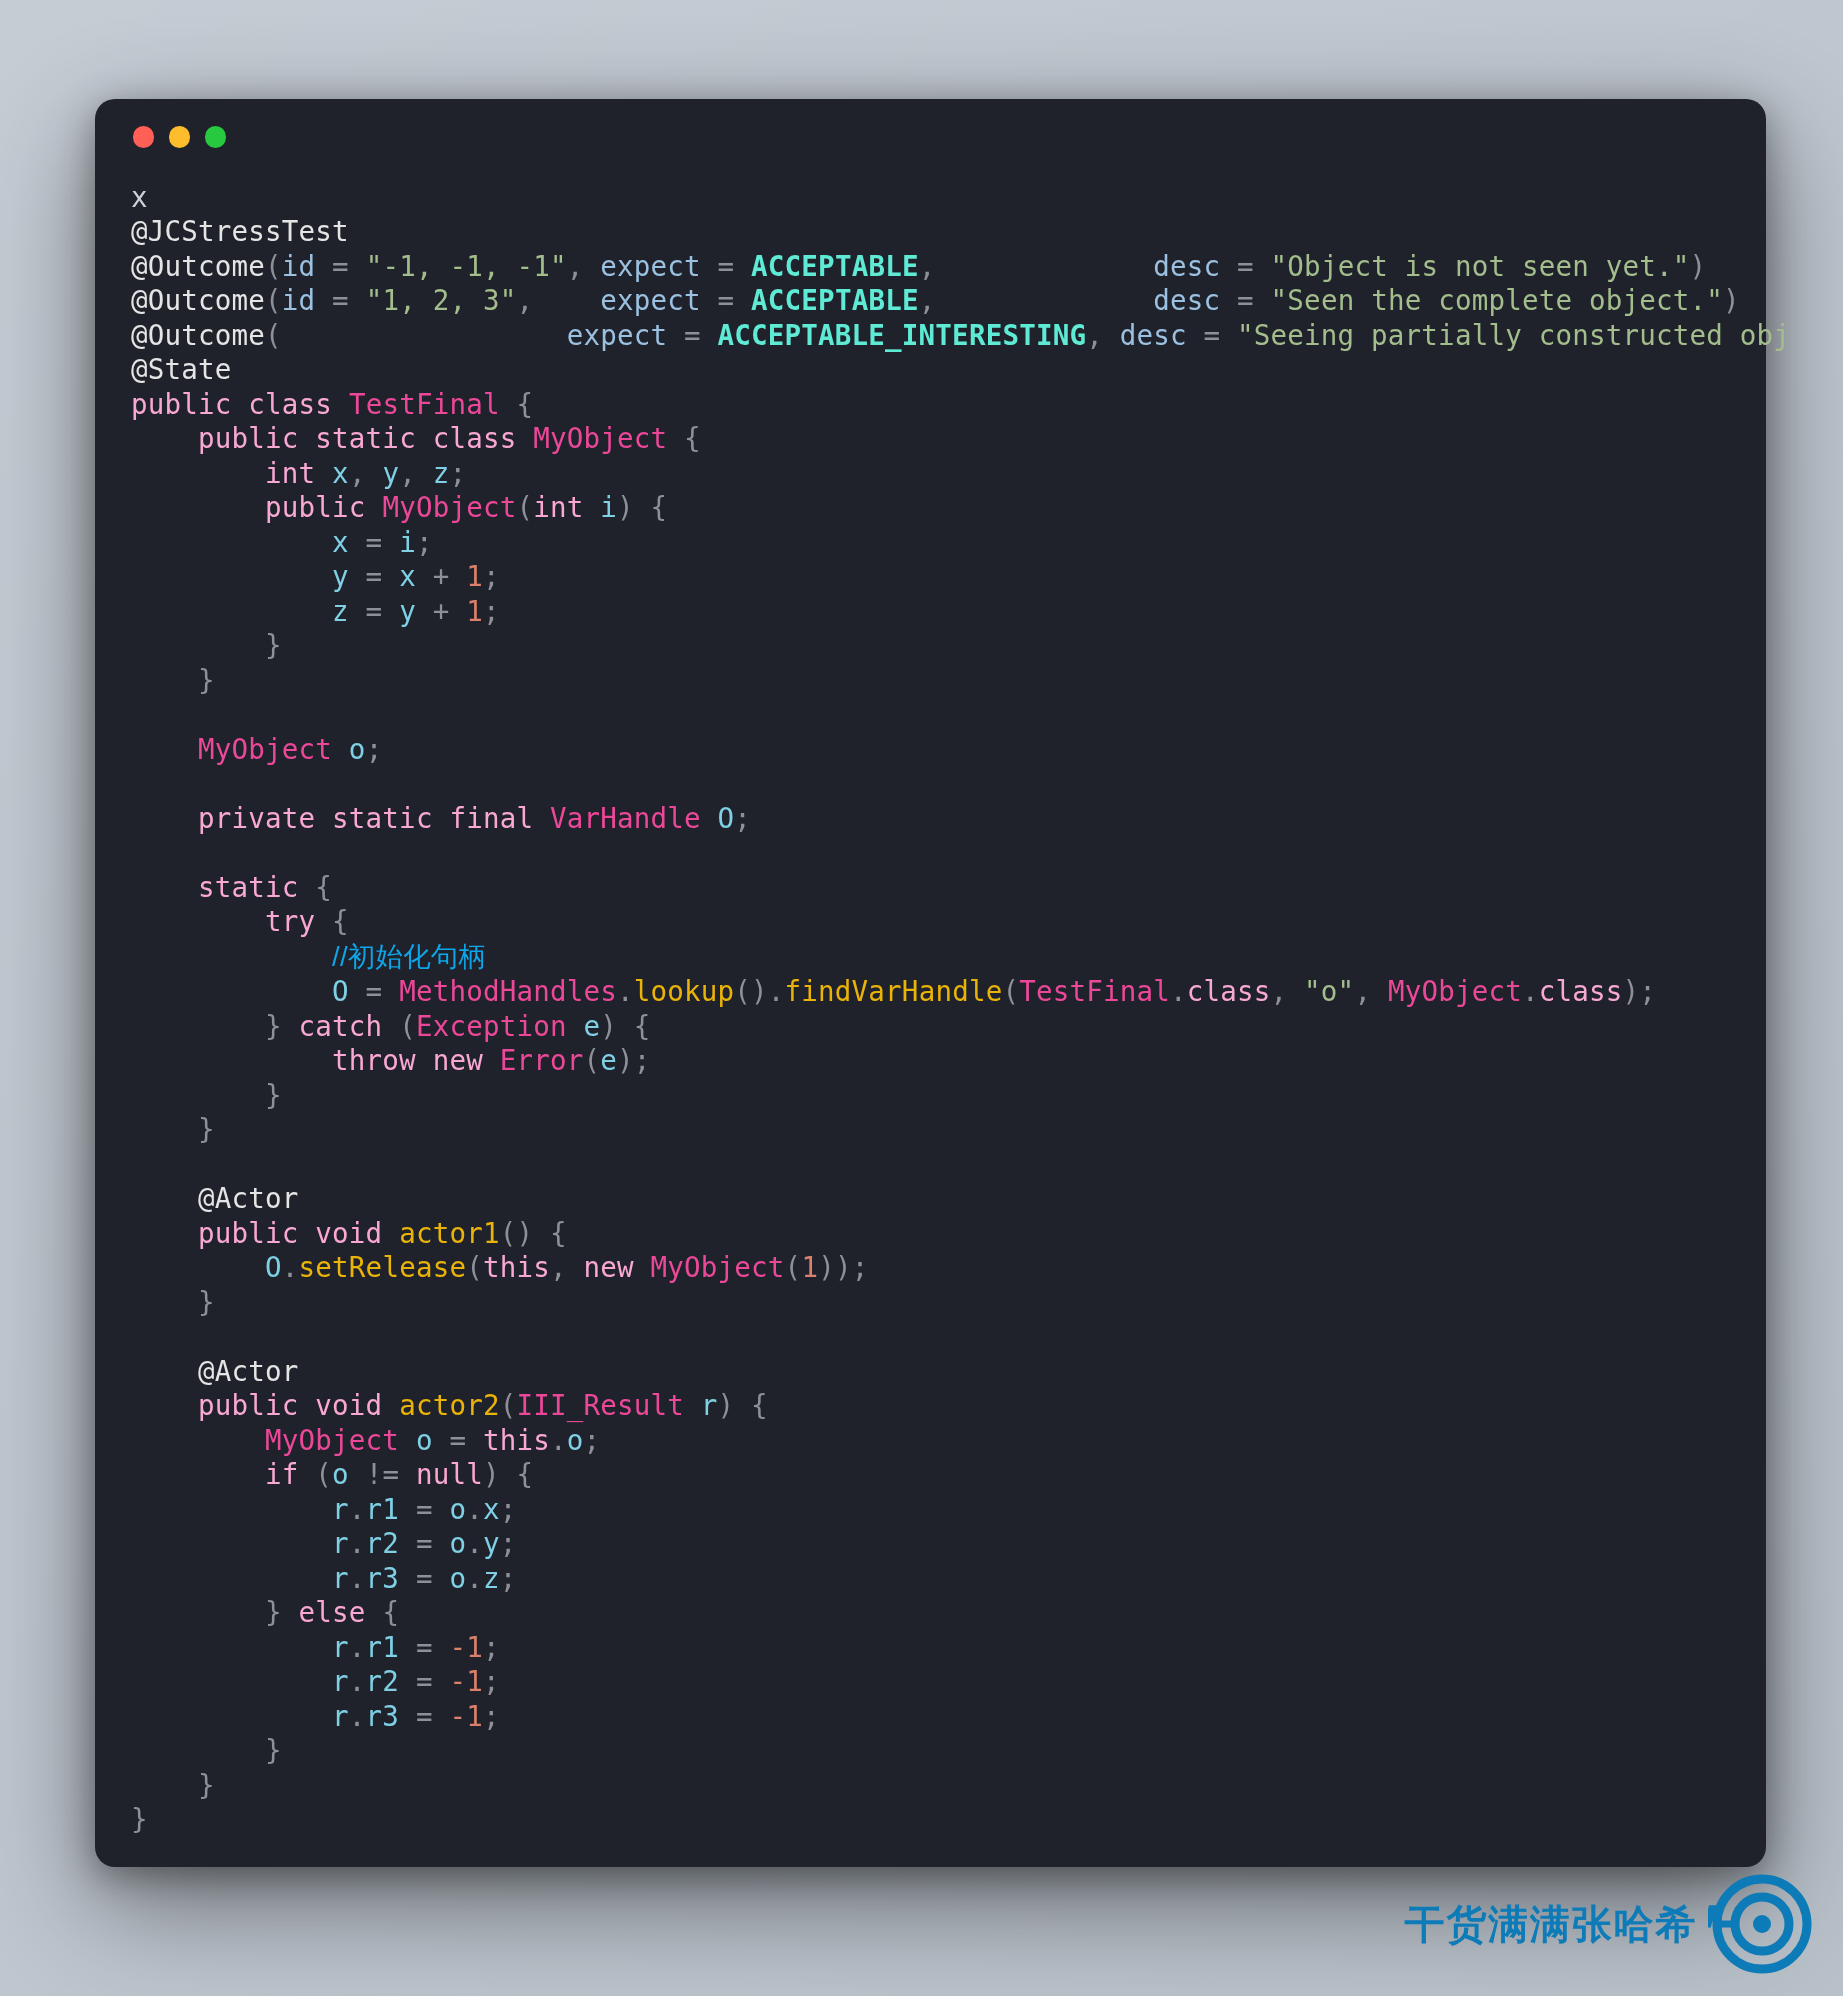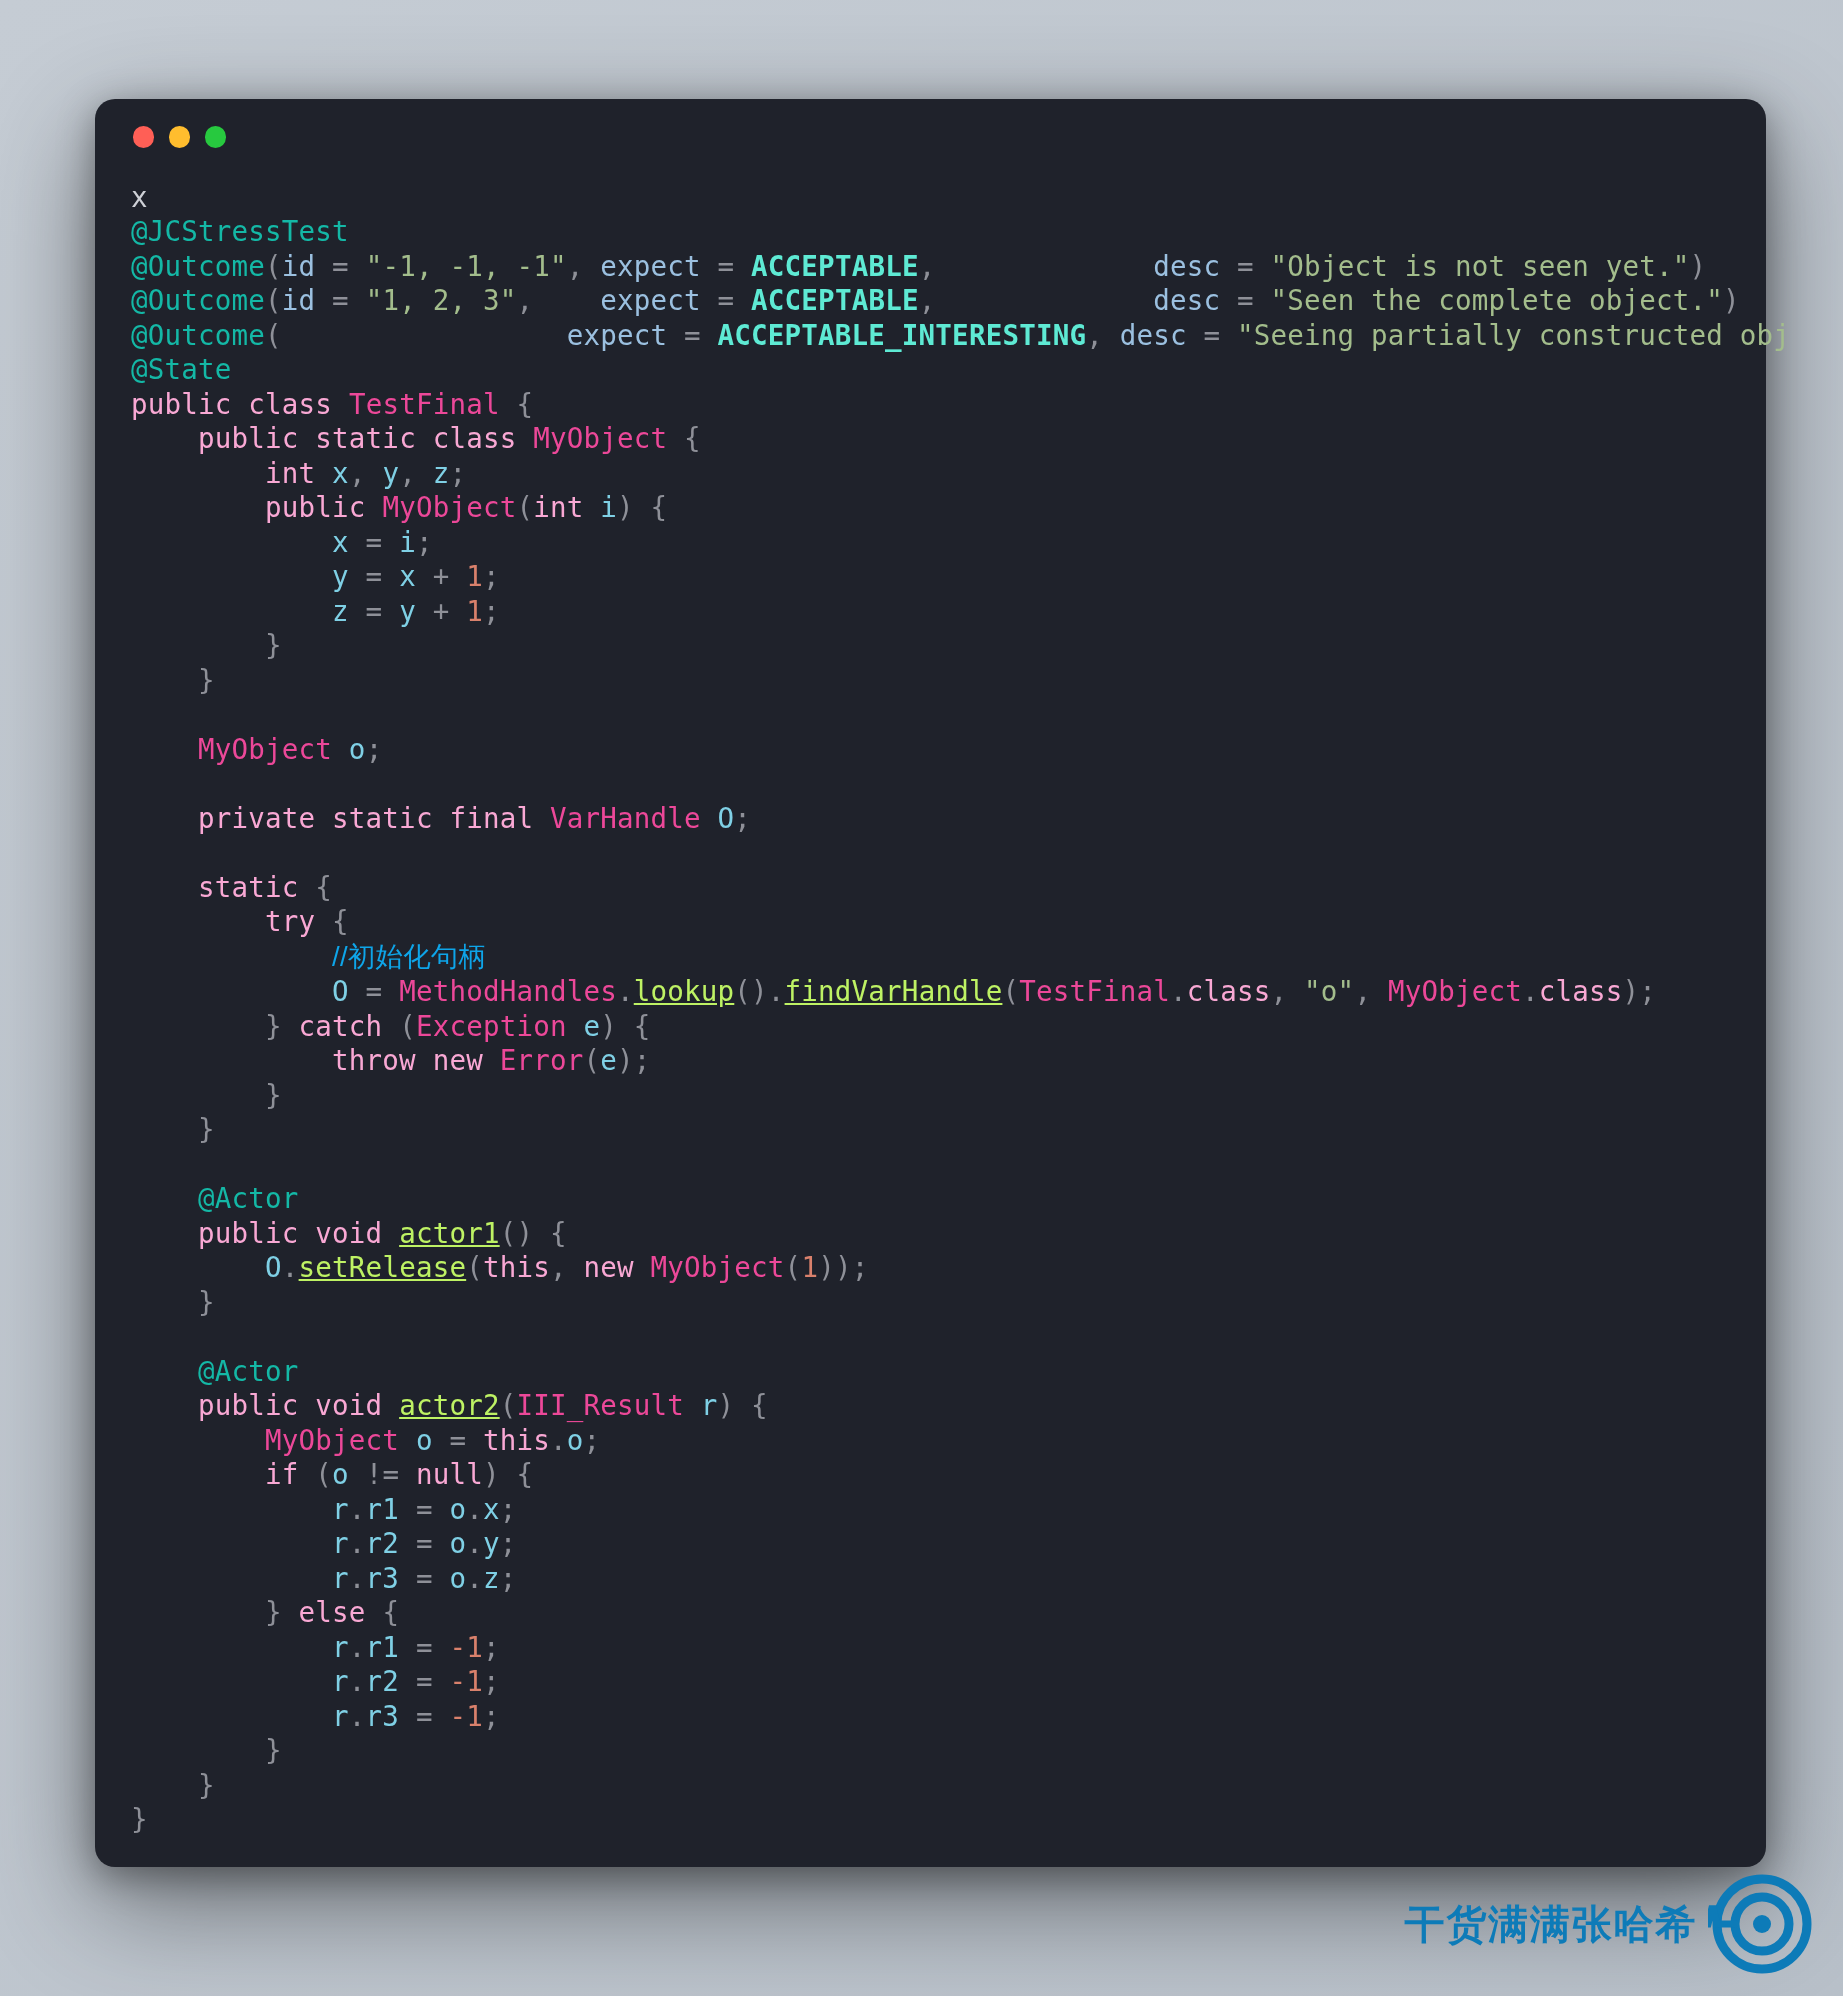--- a/index.html
+++ b/index.html
@@ -28,30 +28,30 @@
   .dot.green { background: #27c93f; }
   pre.code {
     font-family: "SF Mono", Menlo, Consolas, monospace;
     font-size: 27.5px;
     line-height: 1.255;
     color: #ced0d6;
     white-space: pre;
     letter-spacing: 0.2px;
   }
   .c-muted  { color: #5eead4; font-weight: bold; }
-  .c-ann    { color: #14b8a6; }   
+  .c-ann    { color: #e5e5e5; }   
   .c-attr   { color: #9bc0e0; text-align: right; }   
   .c-str    { color: #a3bd8c; }   
   .c-kw     { color: #f9a8d4; }   
   .c-type   { color: #ec4899; }   
   .c-var    { color: #7fd0e5; }   
   .c-num    { color: #d9816c; }   
   .c-punct  { color: #8e9098; }
   .c-comm   { color: #0ea5e9; font-family: "PingFang SC","Hiragino Sans GB","Microsoft YaHei",sans-serif; }
-  .c-method { color: #bef264; text-decoration: underline; }
+  .c-method { color: #eab308; }
   .watermark {
     position: absolute;
     right: 27px;
     bottom: 18px;
     display: flex;
     align-items: center;
     gap: 10.8px;
   }
   .watermark .txt {
     font-family: "PingFang SC","Hiragino Sans GB","Microsoft YaHei",sans-serif;

